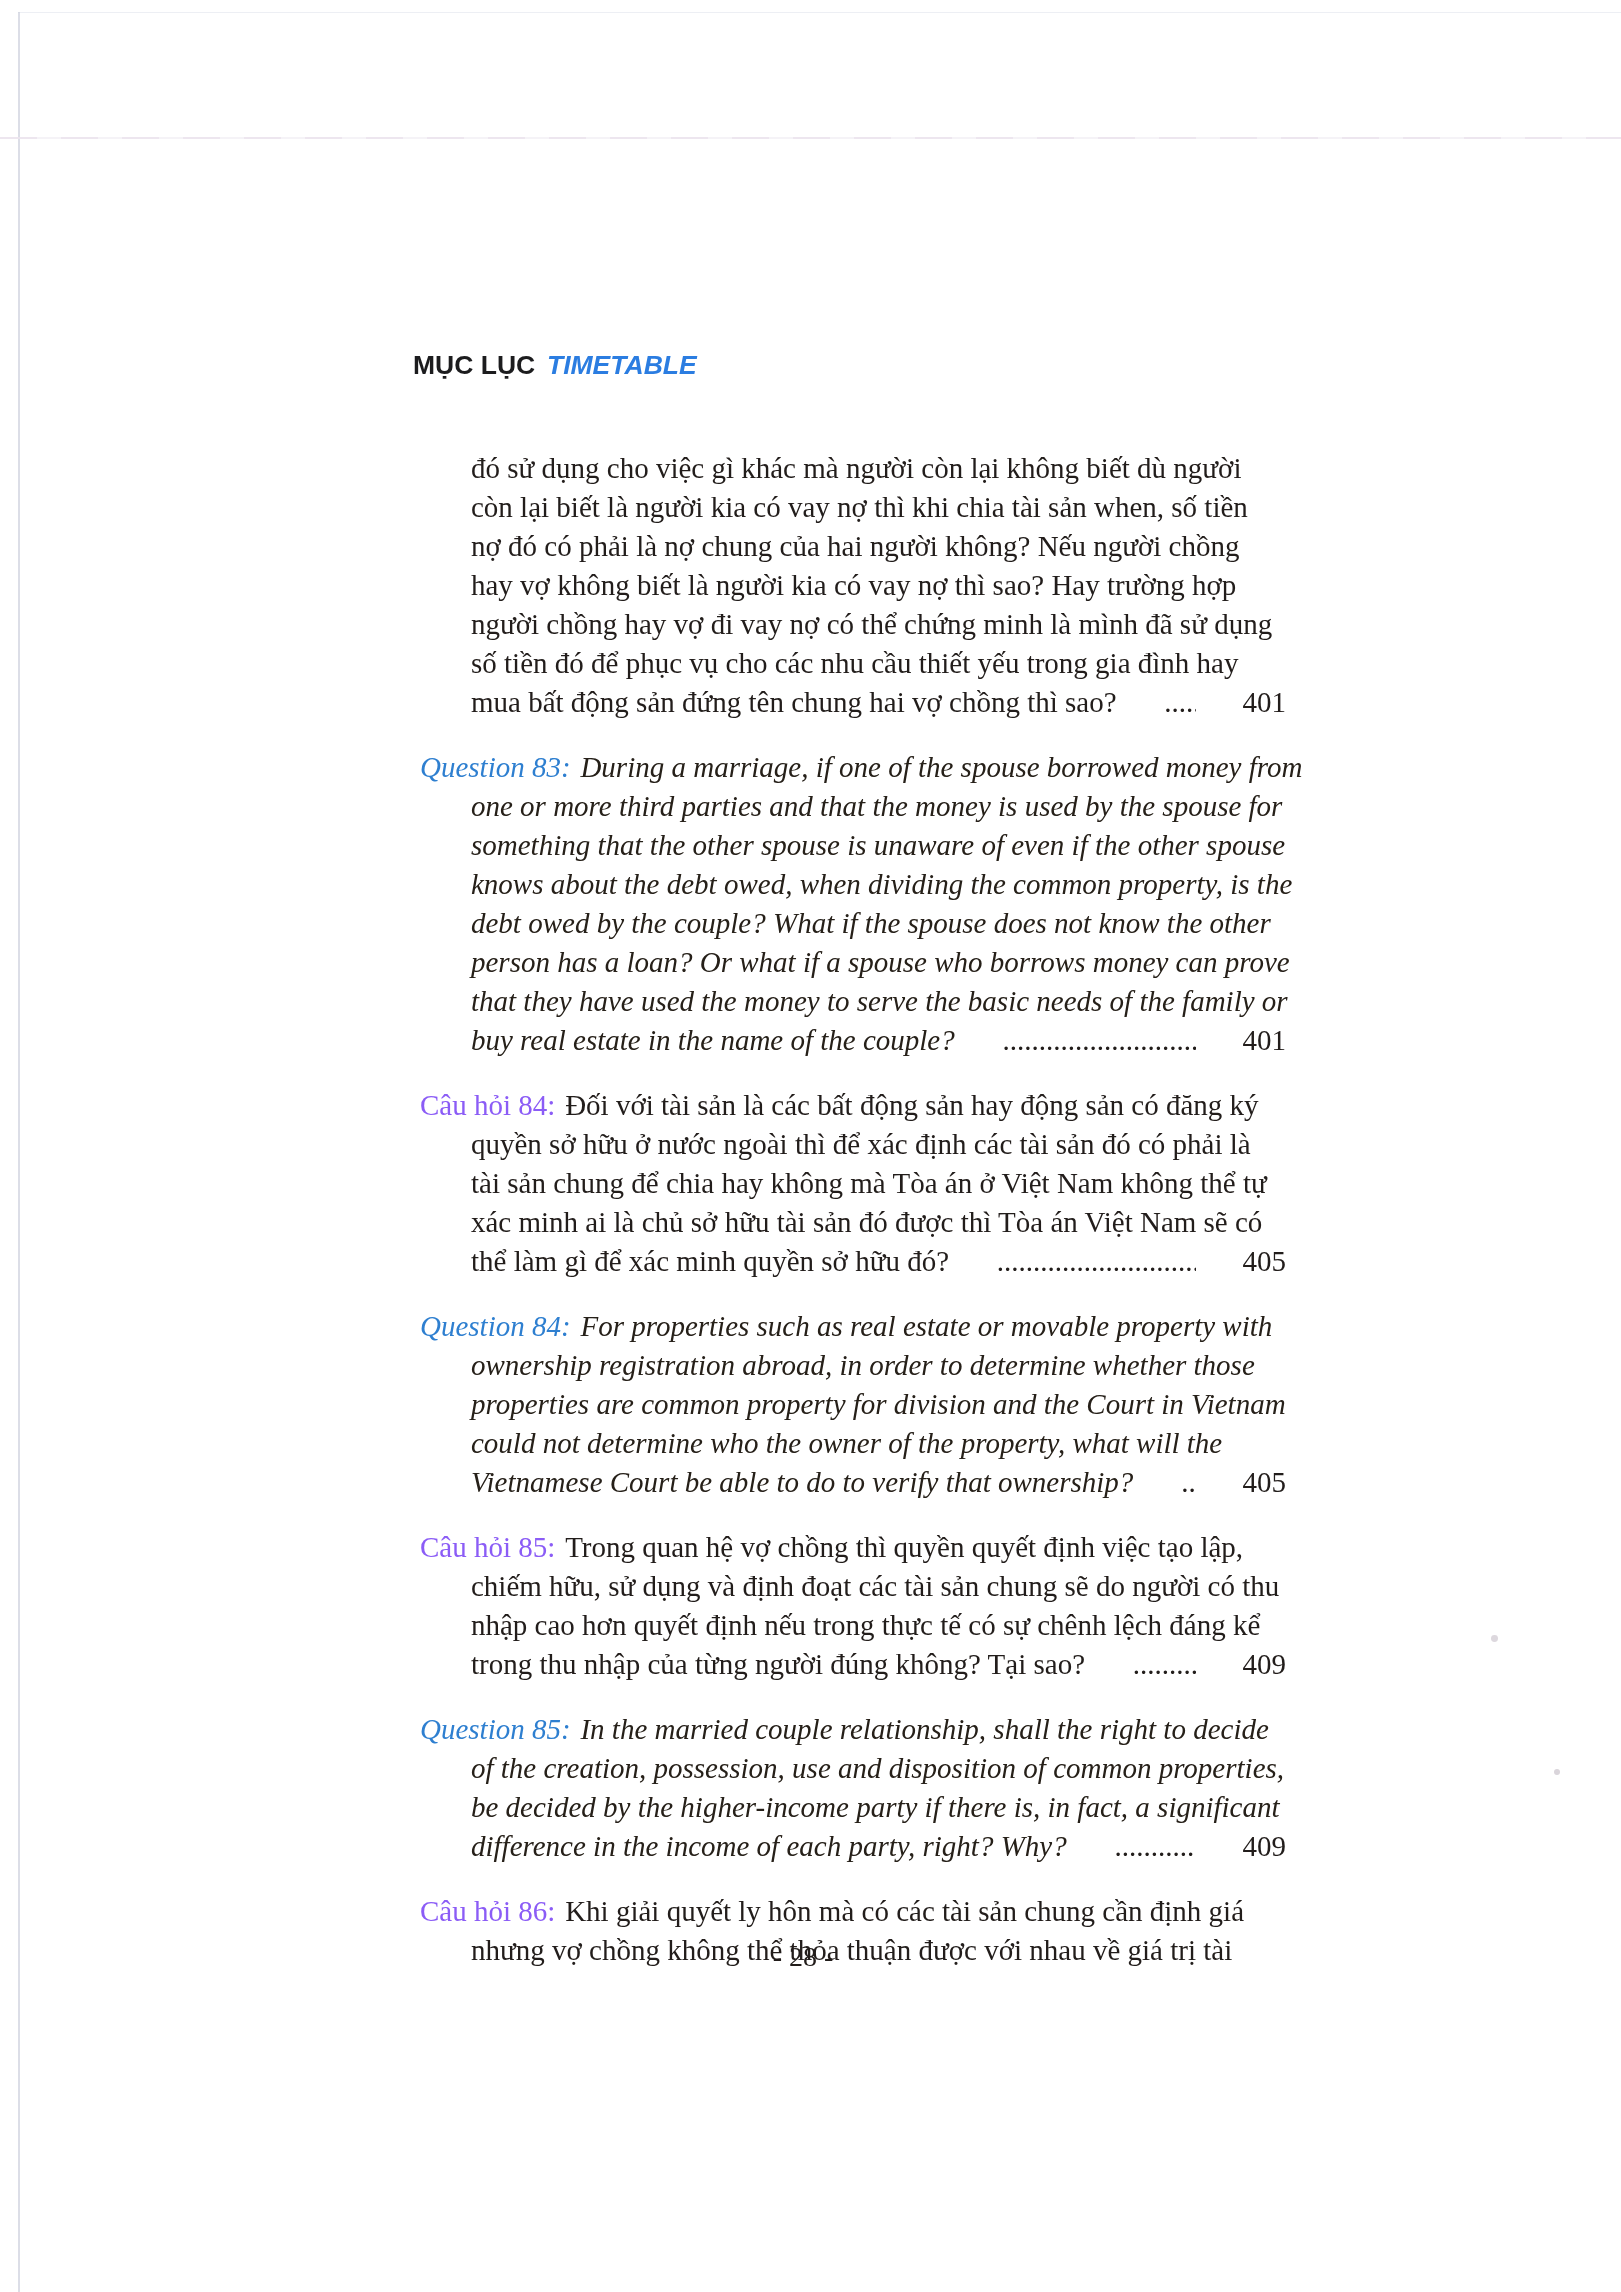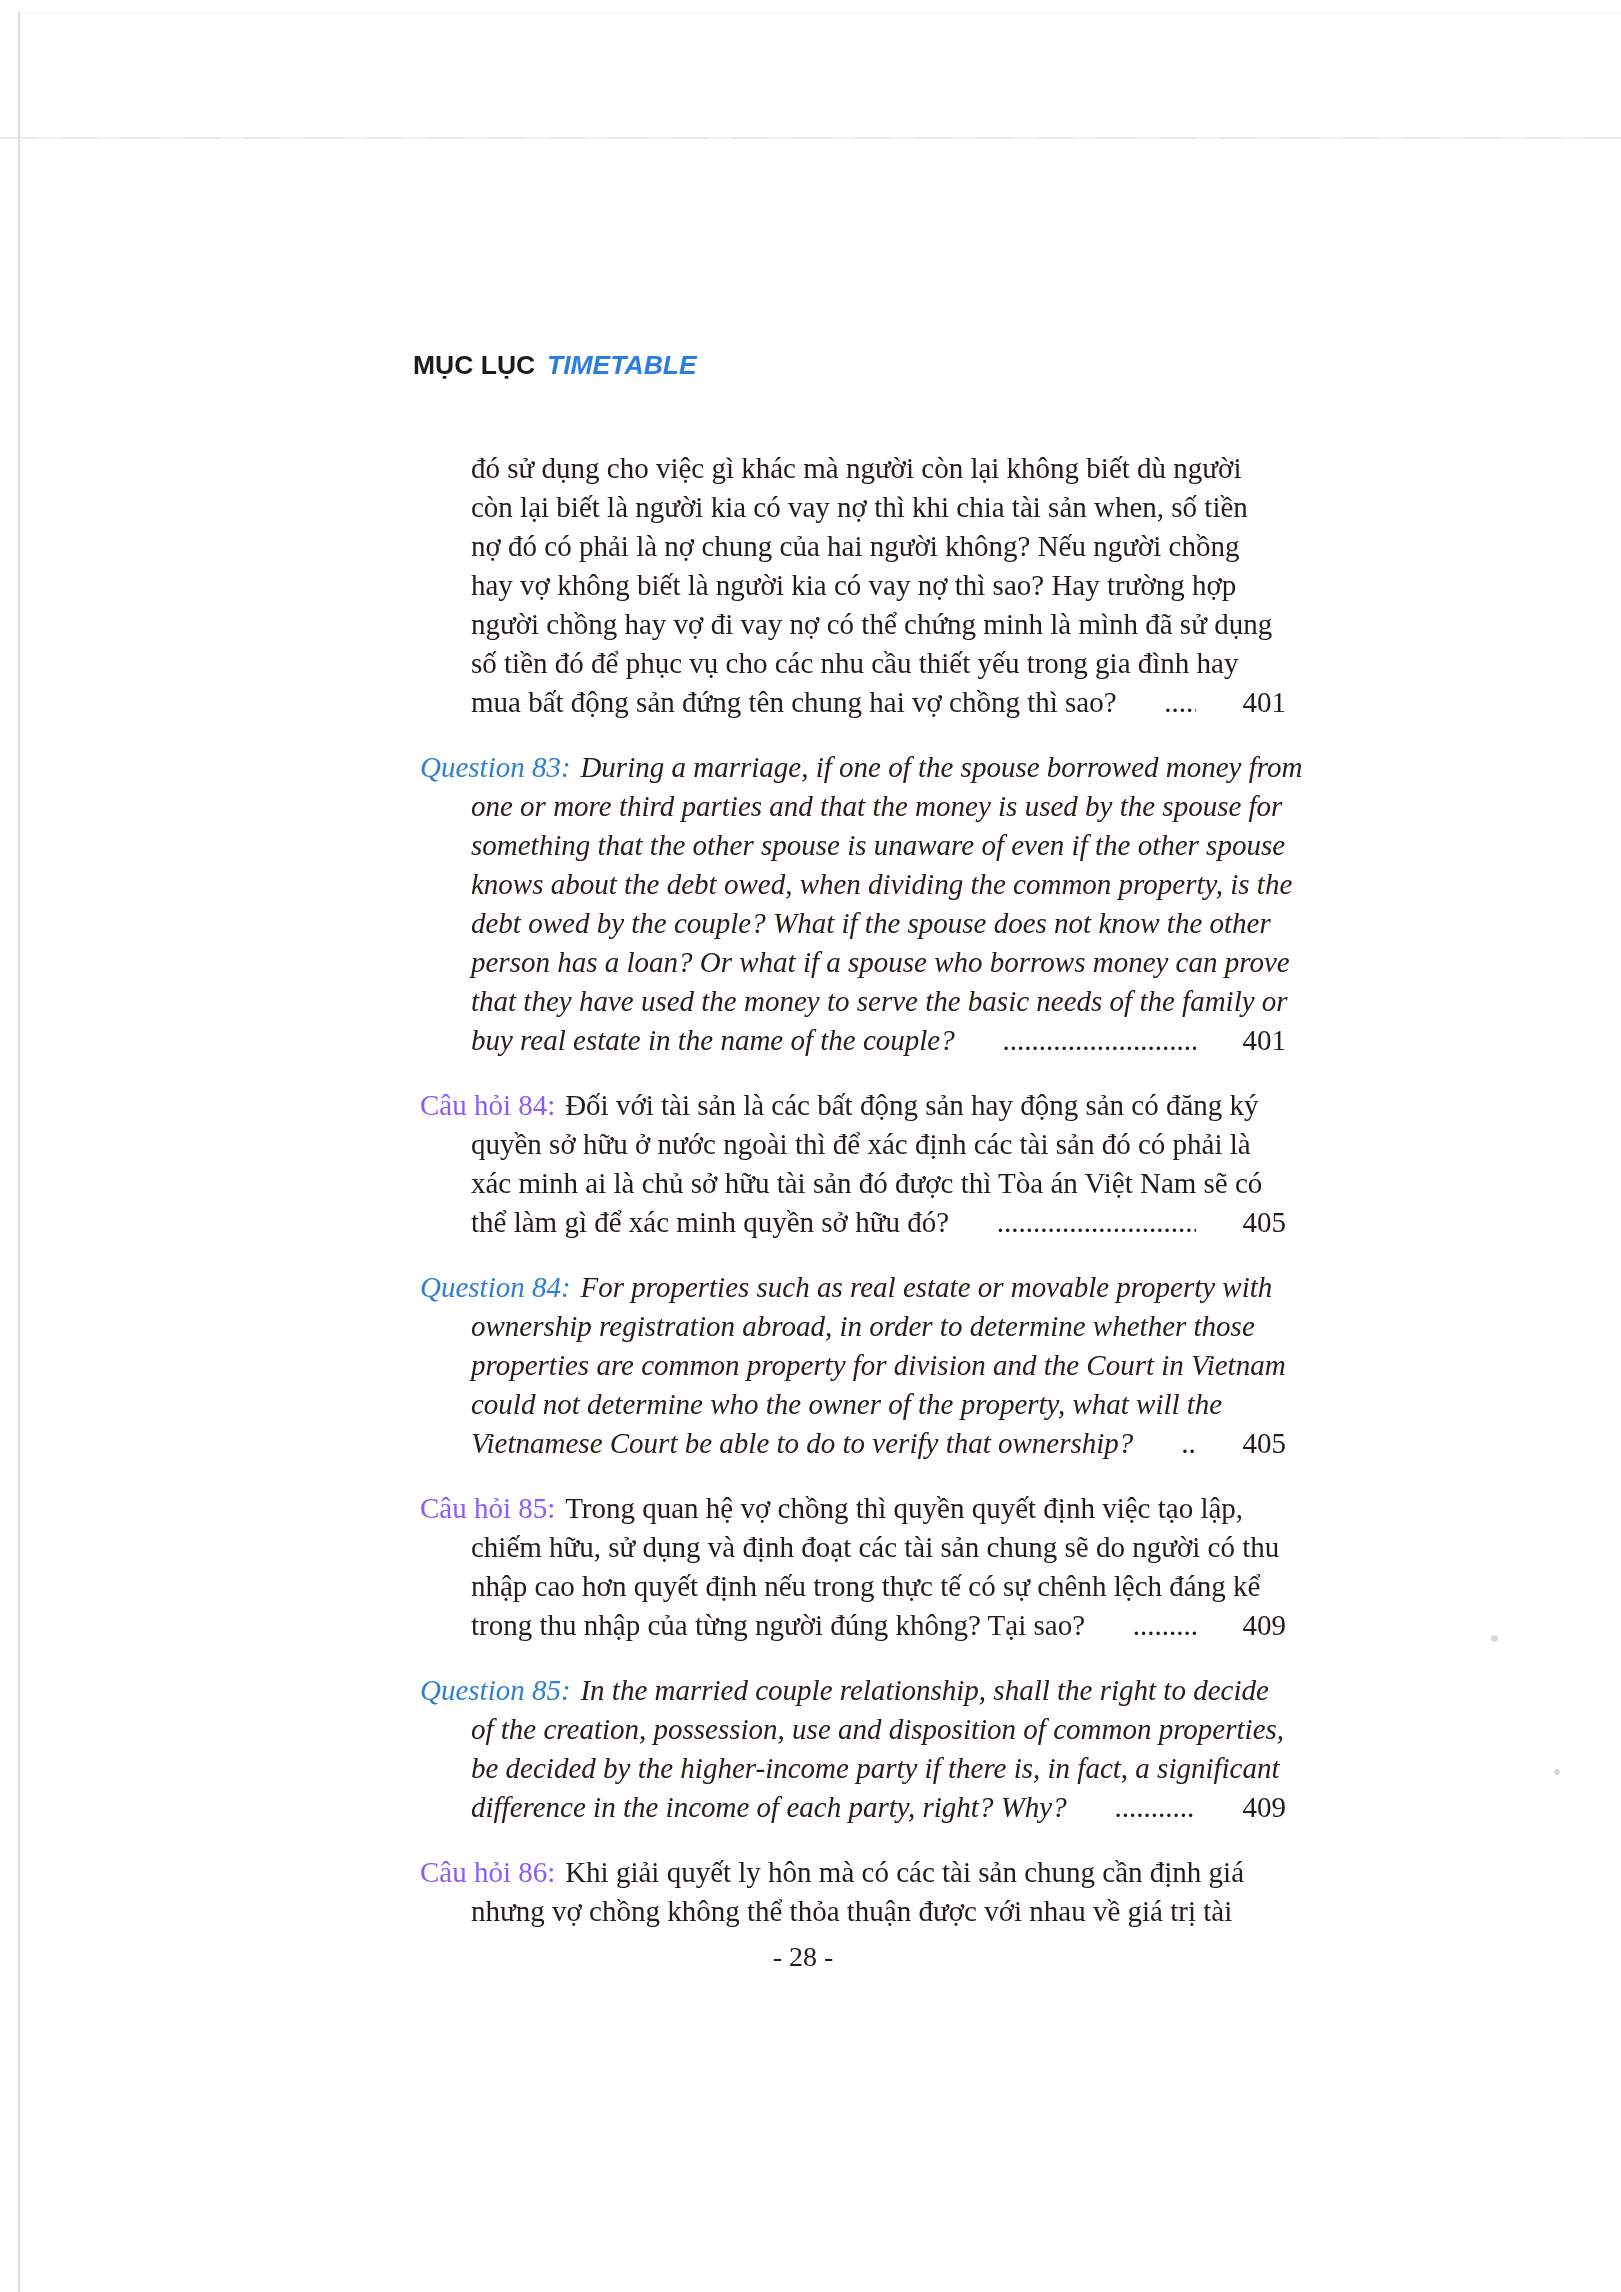--- a/index.html
+++ b/index.html
@@ -99,20 +99,21 @@
         <span class="leader">....................................................................................................................</span>
         <span class="pnum">401</span>
       </div>
     </div>
 
     <div class="entry vi">
       <div class="line first">
         <span class="label">Câu hỏi 84:</span><span class="t">Đối với tài sản là các bất động sản hay động sản có đăng ký</span>
       </div>
       <div class="line">quyền sở hữu ở nước ngoài thì để xác định các tài sản đó có phải là</div>
+      <div class="line">tài sản chung để chia hay không mà Tòa án ở Việt Nam không thể tự</div>
       <div class="line">xác minh ai là chủ sở hữu tài sản đó được thì Tòa án Việt Nam sẽ có</div>
       <div class="line last">
         <span class="t">thể làm gì để xác minh quyền sở hữu đó?</span>
         <span class="leader">....................................................................................................................</span>
         <span class="pnum">405</span>
       </div>
     </div>
 
     <div class="entry en">
       <div class="line first">

